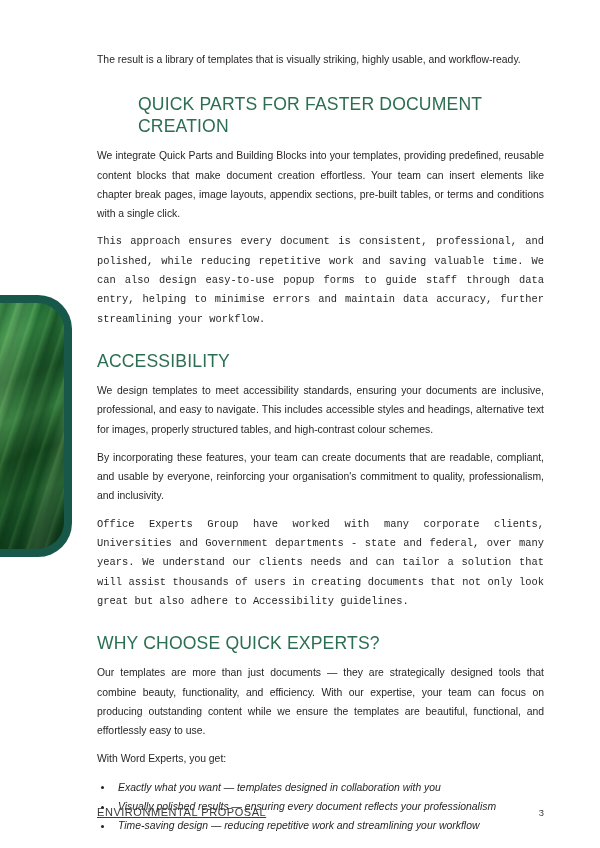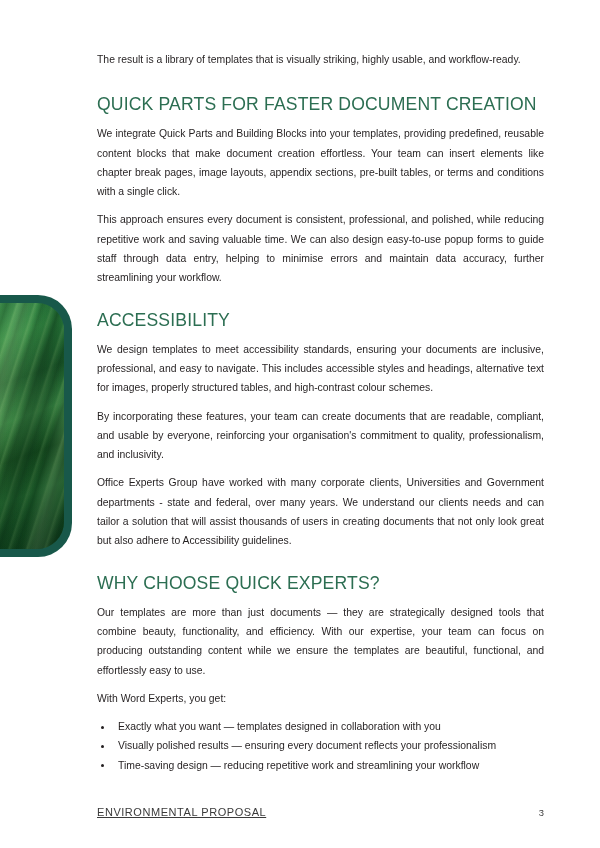--- a/index.html
+++ b/index.html
@@ -92,46 +92,47 @@
   }
 
   .body-para {
     font-size: 10.4px;
     line-height: 19.3px;
     color: #231f20;
     text-align: justify;
     margin: 0 0 9px 0;
     letter-spacing: 0.0px;
   }
-  .body-para.last { margin-bottom: 0; }
+  .body-para.last { margin-bottom: 0; font-family: Liberation Mono, monospace; }
 
   h2.section-heading {
     font-size: 17.6px;
     font-weight: 400;
     color: #2c6e52;
     letter-spacing: 0.15px;
     margin: 21px 0 9px 0;
     line-height: 22px;
   }
-  h2.section-heading.first { margin-top: 24px; }
+  h2.section-heading.first { margin-top: 24px; margin-left: 41px; }
 
   
   ul.feature-list {
     list-style: none;
     margin: 0;
     padding: 0;
   }
   ul.feature-list li {
     position: relative;
     padding-left: 21px;
     font-size: 10.4px;
     line-height: 19.3px;
     color: #231f20;
     text-align: justify;
     margin: 0;
+    font-style: italic;
   }
   ul.feature-list li .bullet-dot {
     position: absolute;
     left: 4px;
     top: 8.5px;
     width: 3.2px;
     height: 3.2px;
     border-radius: 50%;
     background: #231f20;
   }

